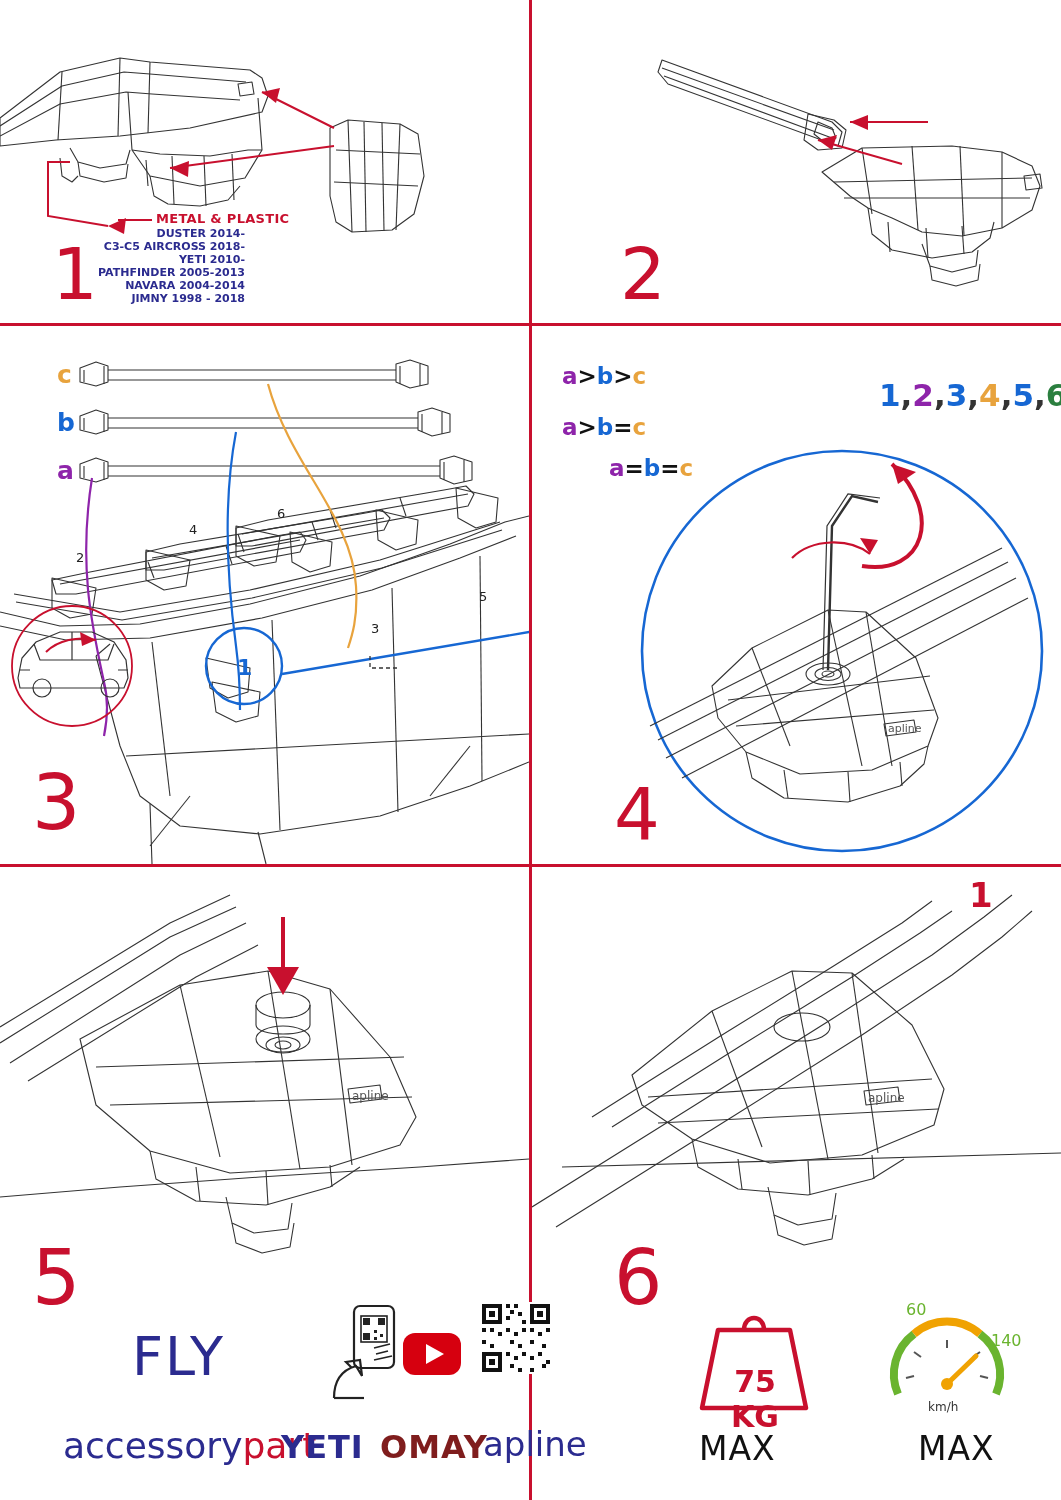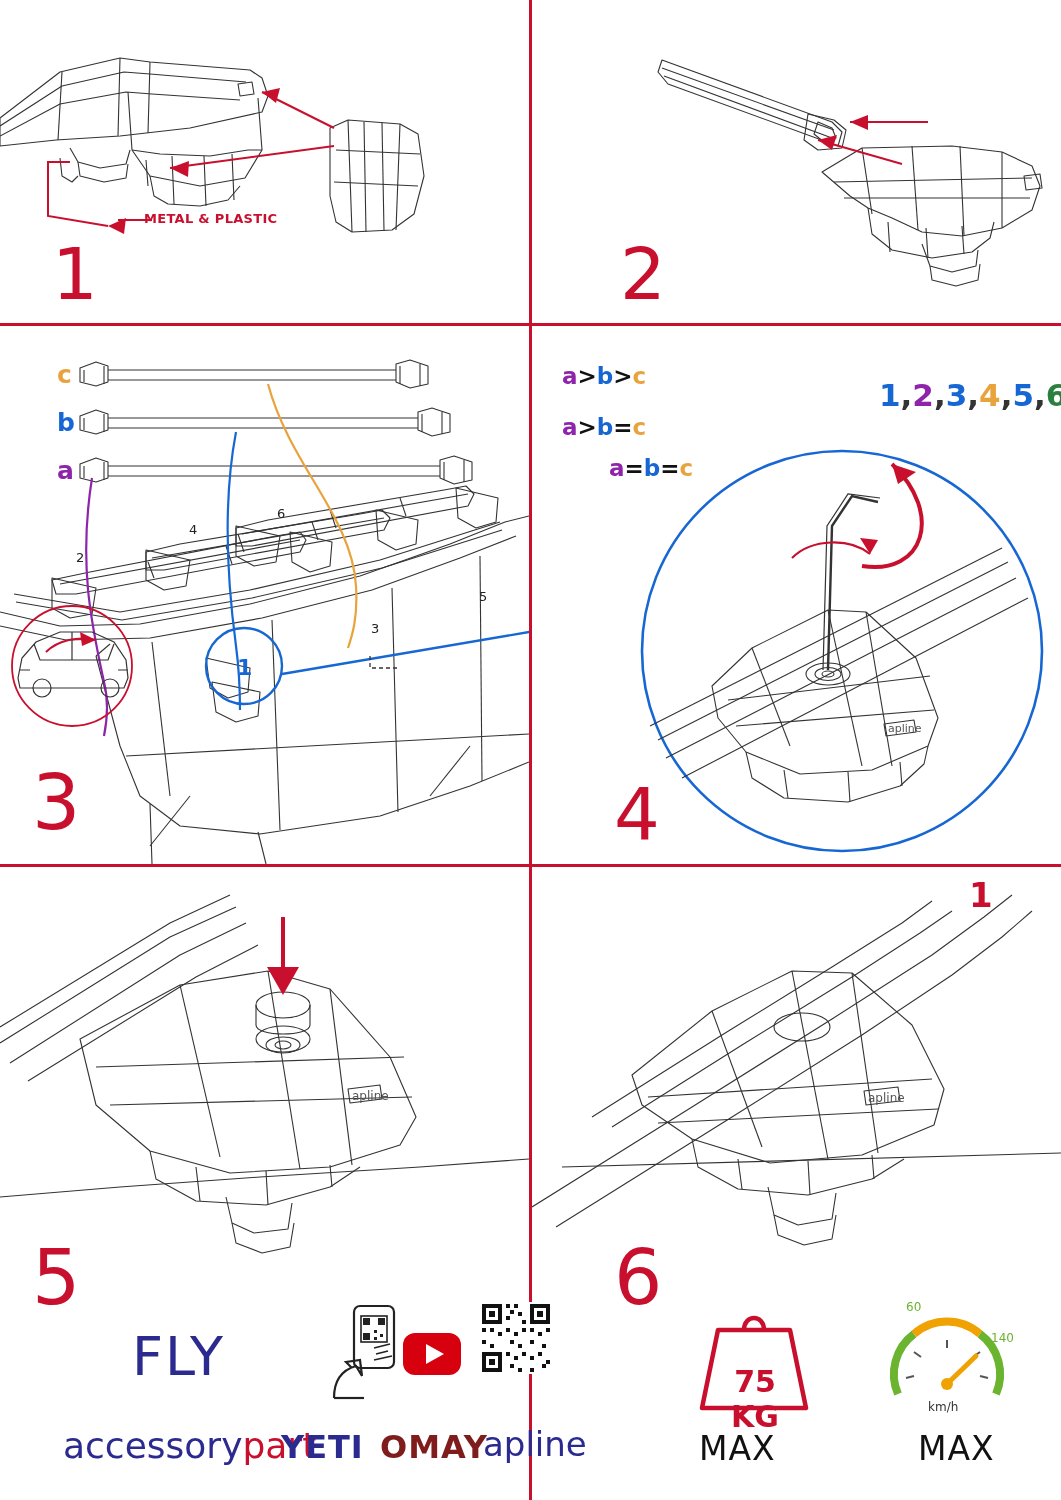--- a/index.html
+++ b/index.html
@@ -153,21 +153,21 @@
   }
   .kmh-text {
     position: absolute;
     font-family: "DejaVu Sans", sans-serif;
     font-size: 12px;
     color: #333;
   }
   .gauge-num {
     position: absolute;
     font-family: "DejaVu Sans", sans-serif;
-    font-size: 12px;
+    font-size: 16px;
   }
   svg { display: block; }
   .abs { position: absolute; }
 </style>
 </head>
 <body>
 
 <div class="page">
 
   <div class="hrule" style="top:323px;"></div>
@@ -215,22 +215,30 @@
       <path d="M70,162 L48,162 L48,216 L108,226"></path>
       <path d="M118,220 L152,220"></path>
     </g>
     <g fill="#c8102e">
       <polygon points="262,92 280,88 276,103"></polygon>
       <polygon points="170,168 189,161 188,177"></polygon>
       <polygon points="108,226 126,218 124,234"></polygon>
     </g>
   </svg>
 
-  <div class="metal-title" style="left:144px; top:211px;text-align:right;">METAL &amp; PLASTIC</div>
-
+  <div class="metal-title" style="left:156px; top:211px;text-align:right;">METAL &amp; PLASTIC</div>
+
+  <div class="model-list" style="left:0px; top:228px; width:245px;">
+    <div>DUSTER 2014-</div>
+    <div>C3-C5 AIRCROSS 2018-</div>
+    <div>YETI 2010-</div>
+    <div>PATHFINDER 2005-2013</div>
+    <div>NAVARA 2004-2014</div>
+    <div>JIMNY 1998 - 2018</div>
+  </div>
 
   <div class="stepnum" style="left:52px; top:238px; font-size:72px;">1</div>
 
   <svg class="abs" style="left:532px; top:0;" width="529" height="323" viewBox="0 0 529 323">
     <g fill="none" stroke="#333" stroke-width="1.1" stroke-linejoin="round">
 
       <path d="M130,60 L300,122 L310,132 L306,146 L136,84 L126,72 Z"></path>
       <path d="M130,68 L302,130"></path>
       <path d="M132,76 L300,138"></path>
 

